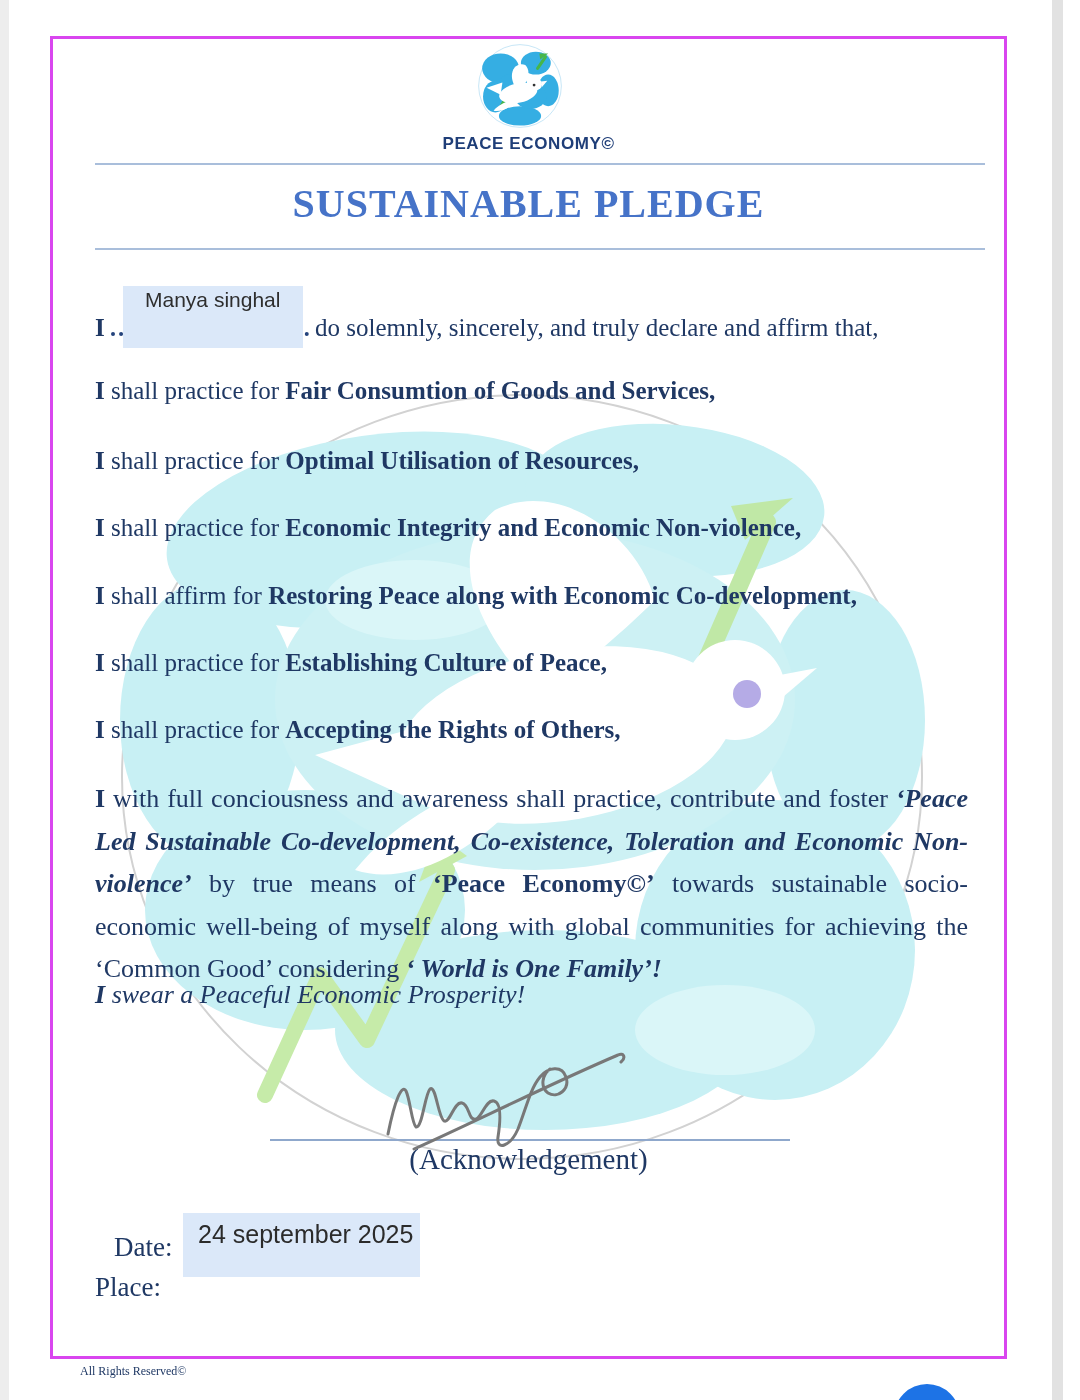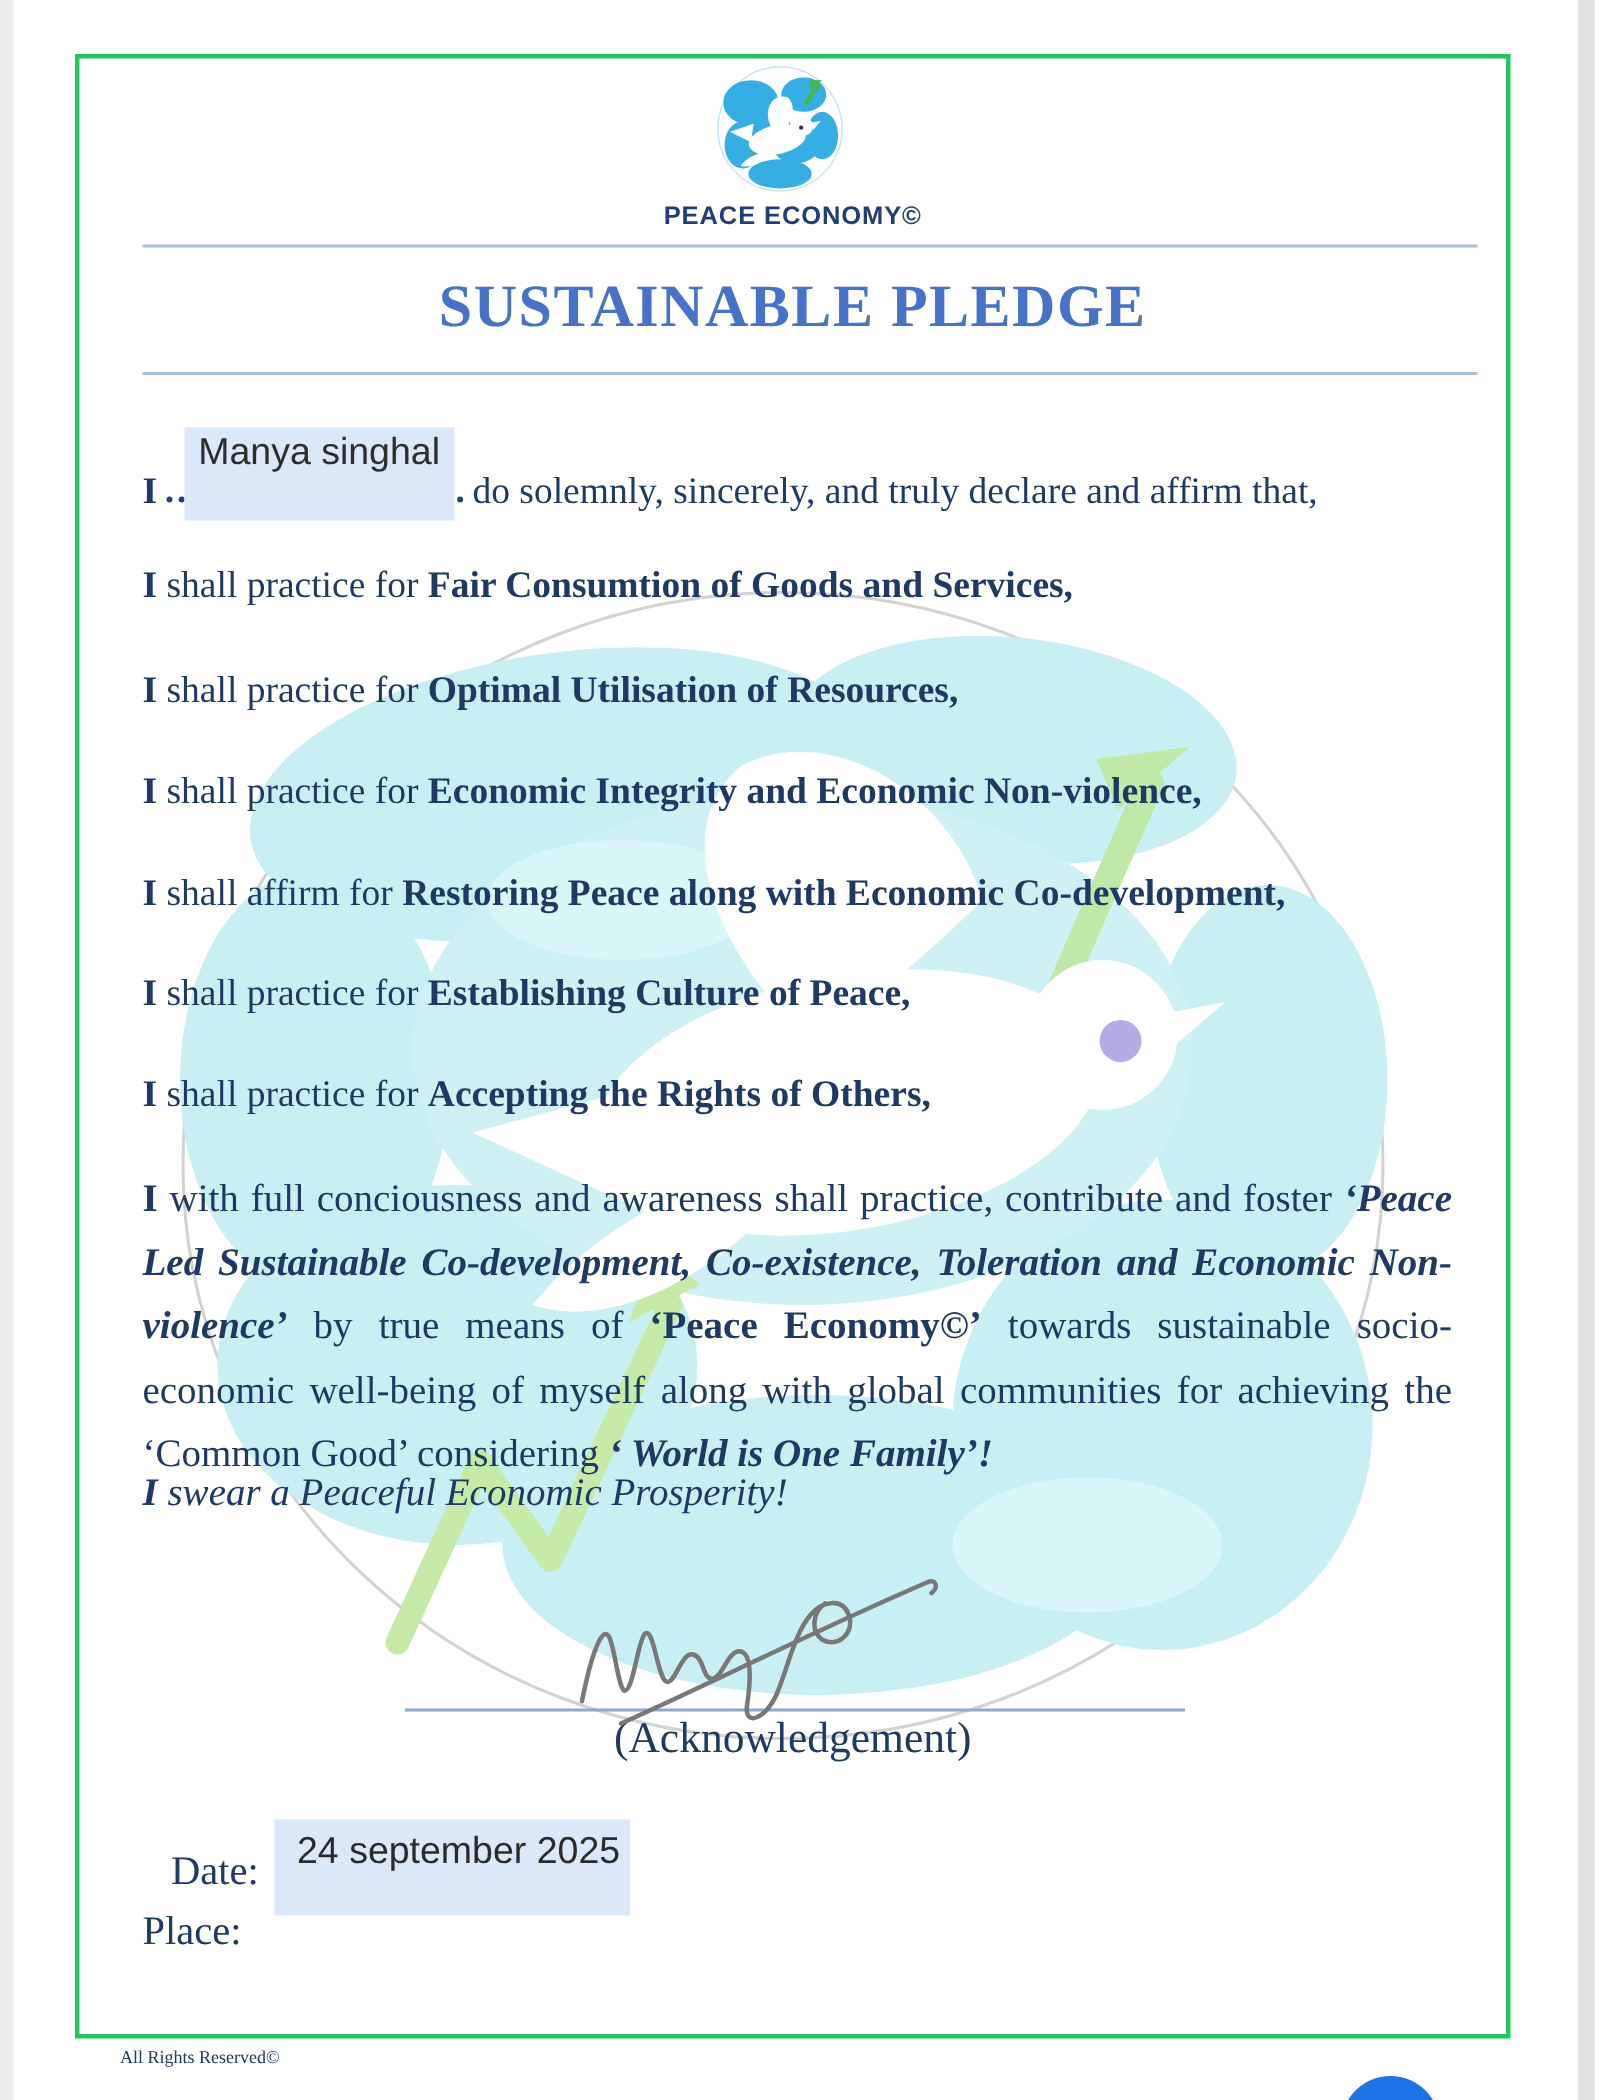--- a/index.html
+++ b/index.html
@@ -4,21 +4,21 @@
 <style>
   html,body{margin:0;padding:0;background:#ffffff;}
   body{position:relative;width:1080px;height:1400px;overflow:hidden;
        font-family:"Liberation Serif",serif;color:#1f3864;}
 
   .edge{position:absolute;top:0;height:1400px;}
   .edge-left{left:0;width:9px;background:#ededed;}
   .edge-right{left:1052px;width:11px;background:#e2e2e2;}
 
   .doc{position:absolute;left:50px;top:36px;width:957px;height:1323px;
-       border:3px solid #22c55e;background:#ffffff;box-sizing:border-box;}
+       border:3px solid #d946ef;background:#ffffff;box-sizing:border-box;}
 
   .wm{position:absolute;left:62px;top:351px;width:815px;height:775px;z-index:0;}
 
   .layer{position:absolute;z-index:2;}
 
   .logo{left:423px;top:3px;width:88px;height:88px;}
   .brand{left:0;top:95px;width:951px;text-align:center;
          font-family:"Liberation Sans",sans-serif;font-weight:bold;
          font-size:17px;letter-spacing:.6px;color:#1f3e78;}
   .rule{height:0;border-top:2px solid #a9bedb;}
@@ -27,21 +27,21 @@
   .title{left:0;top:141px;width:951px;text-align:center;font-weight:bold;
          font-size:40px;letter-spacing:1px;color:#4673c8;}
 
   .bodytext{font-size:25px;white-space:nowrap;}
   .intro{left:42px;top:250px;width:880px;}
   .intro .lead,.pledge .lead{font-weight:bold;}
   .name-slot{display:inline-block;width:198px;position:relative;
              border-bottom:4px dotted #24437c;margin-left:6px;height:6px;}
   .name-box{position:absolute;left:12px;top:-40px;width:180px;height:62px;
             background:#dbe8f9;text-align:center;
-            font-family:"Liberation Sans",sans-serif;font-size:25px;color:#2e2e2e;
+            font-family:"Liberation Sans",sans-serif;font-size:21px;color:#2e2e2e;
             padding-top:2px;box-sizing:border-box;white-space:nowrap;}
 
   .pledge{left:42px;width:890px;}
   .pledge .bold{font-weight:bold;}
   .p0{top:313px}.p1{top:383px}.p2{top:450px}.p3{top:518px}.p4{top:585px}.p5{top:652px}
 
   .commitment{left:42px;top:713px;width:873px;font-size:26px;line-height:42.5px;
               text-align:justify;}
   .commitment .lead{font-weight:bold;}
   .commitment .emph{font-weight:bold;font-style:italic;}

